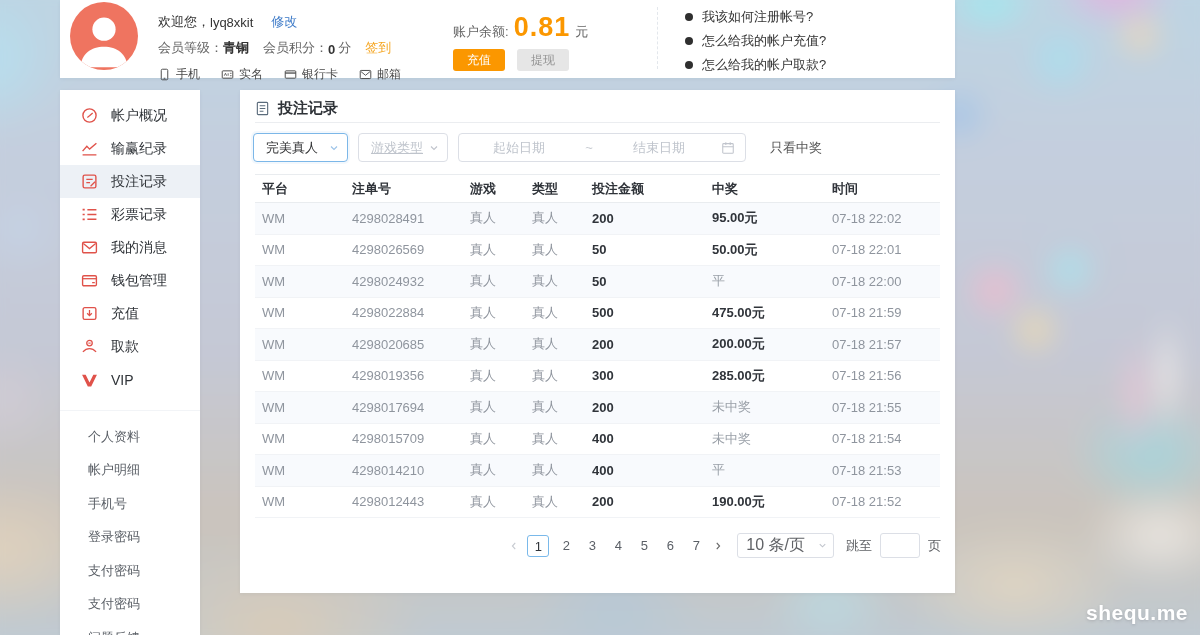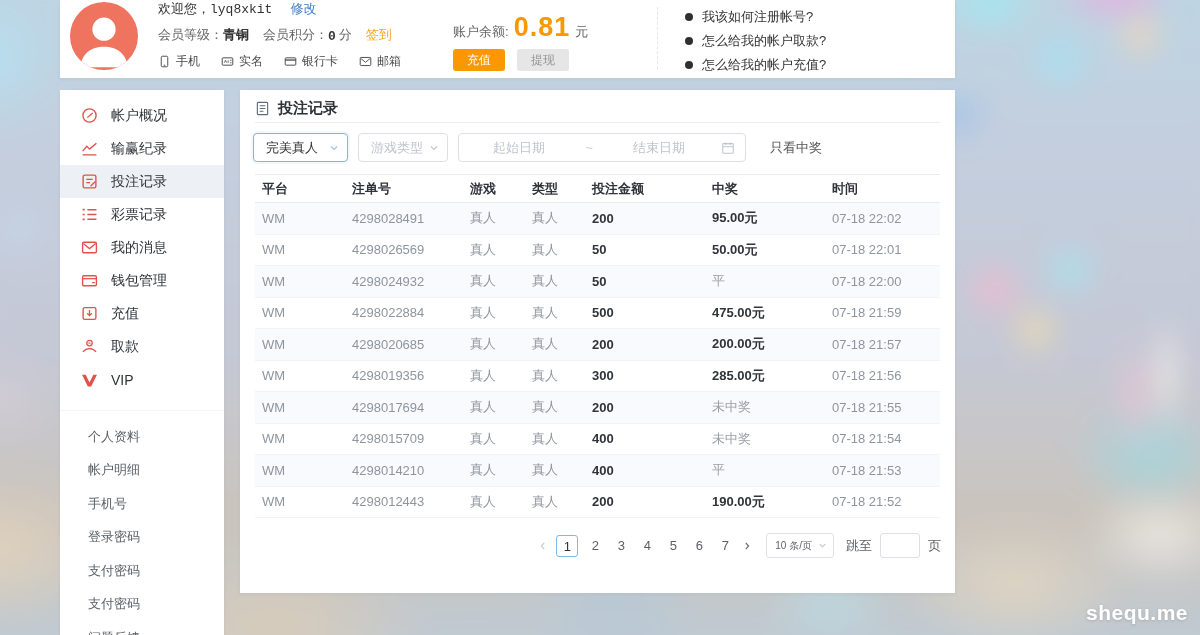--- a/index.html
+++ b/index.html
@@ -33,21 +33,21 @@
   }
   .bg-wash { position:absolute; inset:0; background:rgba(238,243,249,.38); }
 
   .panel { position:absolute; background:#fff; box-shadow:0 1px 4px rgba(20,40,70,.05); }
 
   
   .header-panel { left:60px; top:0; width:895px; height:78px; }
   .avatar { position:absolute; left:10px; top:2px; width:68px; height:68px; border-radius:50%;
             background:#ef7460; overflow:hidden; }
   .avatar svg { width:100%; height:100%; display:block; }
-  .user-info { position:absolute; left:98px; top:0; font-size:13px; color:#333;font-family:Liberation Mono, monospace; }
+  .user-info { position:absolute; left:98px; top:13px; font-size:13px; color:#333; }
   .u-line { display:flex; align-items:center; white-space:nowrap; }
   .u-line1 { margin-top:0; }
   .u-line2 { margin-top:8px; color:#666;align-items:flex-end; }
   .u-line3 { margin-top:9px; gap:21px; }
   .edit-link { color:#3e7bc8; margin-left:18px; cursor:pointer; }
   .lvl-val { color:#333; font-weight:bold; margin-right:14px; }
   .pts-val { color:#333; font-weight:bold; }
   .pts-unit { margin-left:3px; }
   .checkin-link { color:#f5a623; margin-left:14px; cursor:pointer; }
   .verify-item { display:flex; align-items:center; gap:5px; font-size:12px; color:#4a4a4a; }
@@ -63,21 +63,21 @@
          font-family:inherit; line-height:22px; text-align:center; }
   .btn-deposit { background:#fb9700; color:#fff; }
   .btn-withdraw { background:#e6e6e6; color:#939393; margin-left:12px; }
 
   .header-divider { position:absolute; left:597px; top:7px; height:62px; border-left:1px dashed #e3e7ec; }
   .faq { position:absolute; left:625px; top:5px; }
   .faq-item { display:flex; align-items:center; height:24px; font-size:13px; color:#333; cursor:pointer; white-space:nowrap; }
   .faq-bullet { width:8px; height:8px; border-radius:50%; background:#2f2f2f; margin-right:9px; flex:none; }
 
   
-  .sidebar { left:60px; top:90px; width:164px; height:545px; padding-top:9px;text-align:right; }
+  .sidebar { left:60px; top:90px; width:140px; height:545px; padding-top:9px;text-align:right; }
   .side-item { display:flex; align-items:center; height:33px; padding-left:21px; font-size:14px;
                color:#2f3338; cursor:pointer; }
   .side-item.active { background:#edf1f6; }
   .side-icon { width:17px; height:17px; color:#e0524a; margin-right:13px; flex:none; display:flex; }
   .side-icon svg { width:100%; height:100%; }
   .side-sub { margin-top:14px; border-top:1px solid #f2f4f7; padding-top:9px; }
   .side-sub-item { display:flex; align-items:center; height:33.5px; padding-left:28px; font-size:13px;
                    color:#5a5f66; cursor:pointer; }
 
   
@@ -87,21 +87,21 @@
   .title-icon { width:15px; height:15px; color:#5a6b7b; margin-right:8px; display:flex; }
   .title-icon svg { width:100%; height:100%; }
 
   .filters { display:flex; align-items:center; margin:10px 15px 0 13px; height:29px; }
   .select { position:relative; height:29px; border:1px solid #dcdfe6; border-radius:4px; background:#fff;
             display:flex; align-items:center; font-size:13px; cursor:pointer; }
   .select .chev { position:absolute; right:7px; width:12px; height:12px; color:#c0c4cc; display:flex; }
   .chev svg { width:100%; height:100%; }
   .select-platform { width:95px; border-color:#7cb7e8; box-shadow:0 0 0 2px rgba(90,160,230,.07); padding-left:12px; color:#303133; }
   .select-platform .chev { color:#9cc3e8; }
-  .select-game { width:90px; margin-left:10px; padding-left:12px; color:#bfc4cc; }
+  .select-game { width:90px; margin-left:10px; padding-left:12px; color:#bfc4cc;text-decoration:underline; }
   .daterange { position:relative; height:29px; width:288px; margin-left:10px; border:1px solid #dcdfe6;
                border-radius:4px; display:flex; align-items:center; font-size:13px; color:#bfc4cc; }
   .dr-start,.dr-end { flex:1; text-align:center; }
   .dr-sep { width:20px; text-align:center; color:#c8ccd2; }
   .dr-cal { width:14px; height:14px; color:#c0c4cc; margin:0 10px 0 2px; flex:none; display:flex; }
   .dr-cal svg { width:100%; height:100%; }
   .win-only { margin-left:24px; font-size:13px; color:#555; cursor:pointer; }
 
   
   .bet-table { margin:12px 15px 0; font-size:13px; }
@@ -118,21 +118,21 @@
   
   .pagination { display:flex; align-items:center; justify-content:flex-end; margin:15px 14px 0 0;
                 font-size:13px; color:#606266; }
   .pg-arrow { width:18px; text-align:center; cursor:pointer; color:#666; font-size:14px; }
   .pg-arrow.disabled { color:#c6cad0; }
   .pg-arrow svg { width:10px; height:10px; }
   .page { min-width:18px; height:22px; line-height:22px; text-align:center; margin:0 4px;
           cursor:pointer; color:#5a5f66; border-radius:3px; padding:0 2px; }
   .page.cur { border:1px solid #7ab9ea; color:#30343a; width:22px; }
   .pg-size { position:relative; height:25px; min-width:66px; border:1px solid #dcdfe6; border-radius:3px;
-             margin-left:10px; display:flex; align-items:center; padding:0 21px 0 8px; font-size:10px;
+             margin-left:10px; display:flex; align-items:center; padding:0 28px 0 8px; font-size:16px;
              color:#606266; cursor:pointer; }
   .pg-size .chev { position:absolute; right:5px; width:11px; height:11px; color:#c0c4cc; display:flex; }
   .pg-jump-label { margin-left:12px; }
   .pg-jump-input { width:40px; height:25px; border:1px solid #dcdfe6; border-radius:3px; margin-left:8px;
                    font-size:13px; text-align:center; outline:none; font-family:inherit; color:#333; }
   .pg-jump-unit { margin-left:8px; }
 
   .watermark { position:absolute; right:12px; bottom:10px; font-size:21px; font-weight:bold; color:#fff;
                text-shadow:0 1px 3px rgba(80,80,90,.25); letter-spacing:.5px; }
 </style>
@@ -217,25 +217,25 @@
   </div>
 
   <div class="header-divider"></div>
   <div class="faq">
       <div class="faq-item">
         <span class="faq-bullet"></span>
         <span>我该如何注册帐号?</span>
       </div>
       <div class="faq-item">
         <span class="faq-bullet"></span>
-        <span>怎么给我的帐户取款?</span>
+        <span>怎么给我的帐户充值?</span>
       </div>
       <div class="faq-item">
         <span class="faq-bullet"></span>
-        <span>怎么给我的帐户充值?</span>
+        <span>怎么给我的帐户取款?</span>
       </div>
     </div>
 </div>
 
 <div class="panel sidebar">
   <div>
       <div class="side-item">
         <span class="side-icon">
           <svg viewBox="0 0 16 16">
             <circle cx="8" cy="8" r="6.2" fill="none" stroke="currentColor" stroke-width="1.3"></circle>

